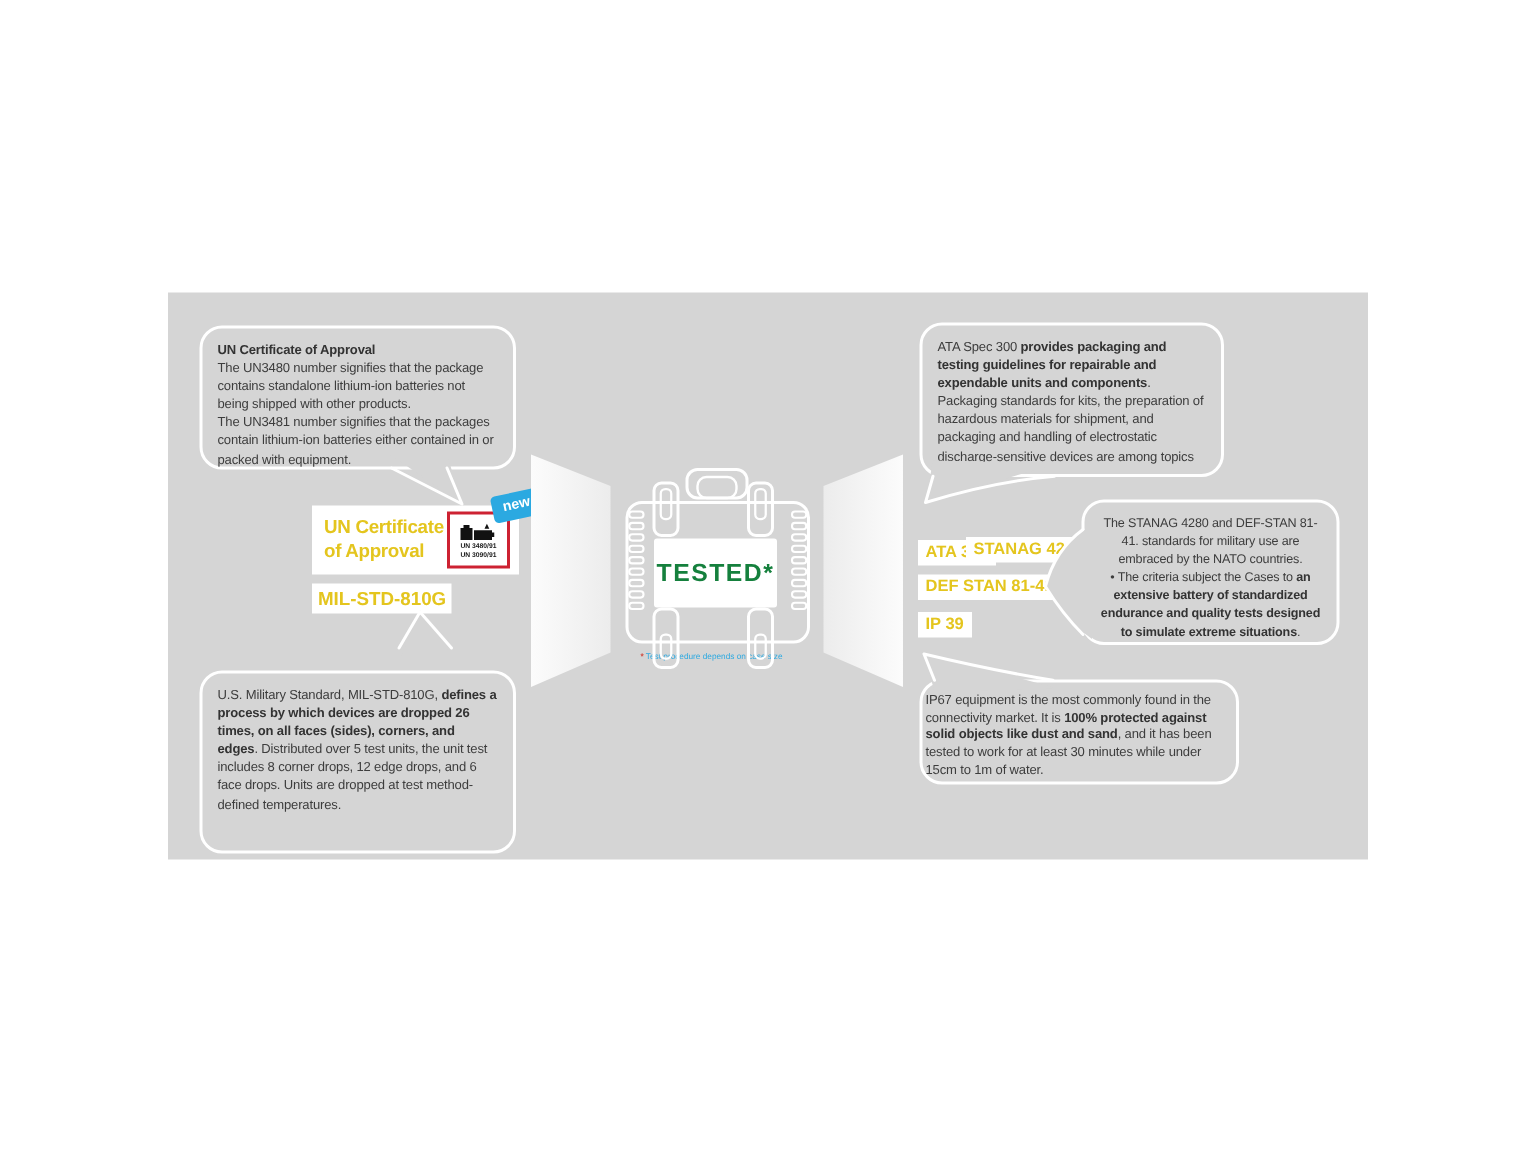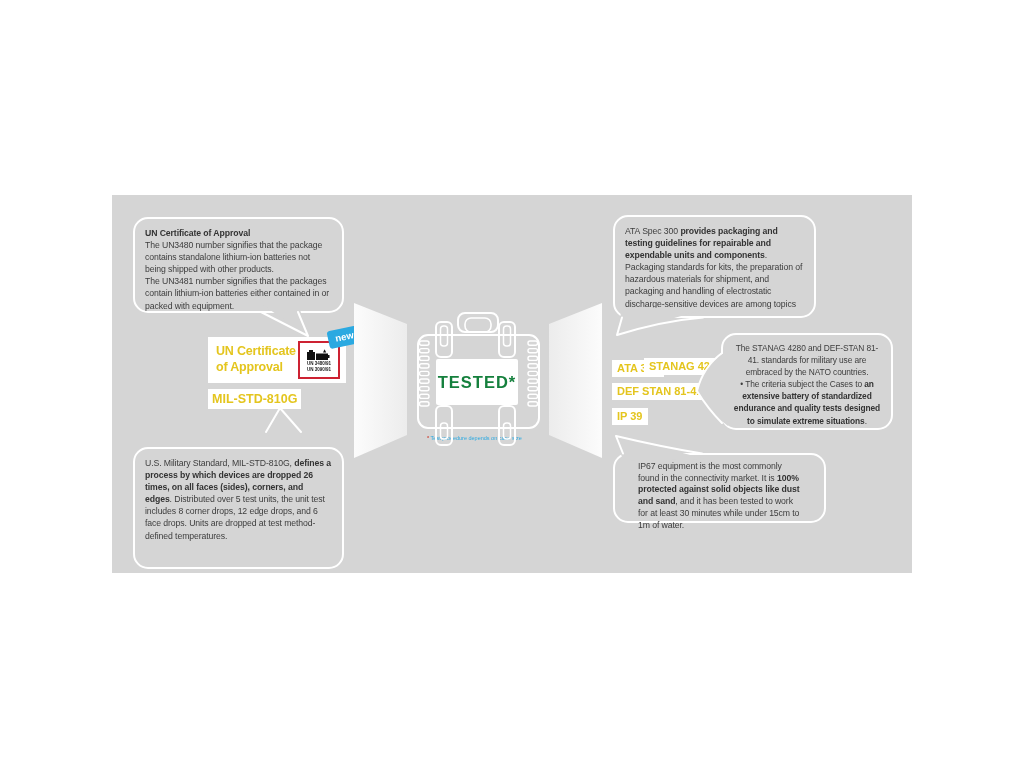--- a/index.html
+++ b/index.html
@@ -11,21 +11,21 @@
   .bubble{position:absolute;background:#d5d5d5;border:2px solid #ffffff;border-radius:15px;
           color:#3d3d3d;font-size:8.7px;line-height:12.1px;letter-spacing:-0.1px;
           padding:8px 10px;box-sizing:border-box;z-index:1;}
   .bubble b{font-weight:bold;color:#333;}
   .bubble .para{margin:0;}
   .bubble .title{font-weight:bold;color:#333;}
   #bub-un{left:21px;top:22px;width:211px;height:96px;}
   #bub-mil{left:21px;top:252px;width:211px;height:122px;}
   #bub-ata{left:501px;top:20px;width:203px;height:103px;}
   #bub-stanag{left:609px;top:138px;width:172px;height:97px;font-size:8.4px;padding:7px 9px;text-align:center;}
-  #bub-ip{left:501px;top:258px;width:213px;height:70px;padding:6px 23px;line-height:11.7px;}
+  #bub-ip{left:501px;top:258px;width:213px;height:70px;padding:6px 2px;line-height:11.7px;}
 
   
   .ylabel{position:absolute;background:#ffffff;color:#e4c51e;font-weight:bold;
           white-space:nowrap;z-index:2;}
   .rlabel{left:500px;font-size:11px;line-height:13px;padding:2px 5px;}
   #lbl-ata{top:141px;margin-top:24px;}
   #lbl-stanag{top:163px;margin-left:32px;}
   #lbl-def{top:188px;}
   #lbl-ip{top:213px;}
   #lbl-mil{left:96px;top:194px;font-size:12.5px;padding:3px 4px;}

